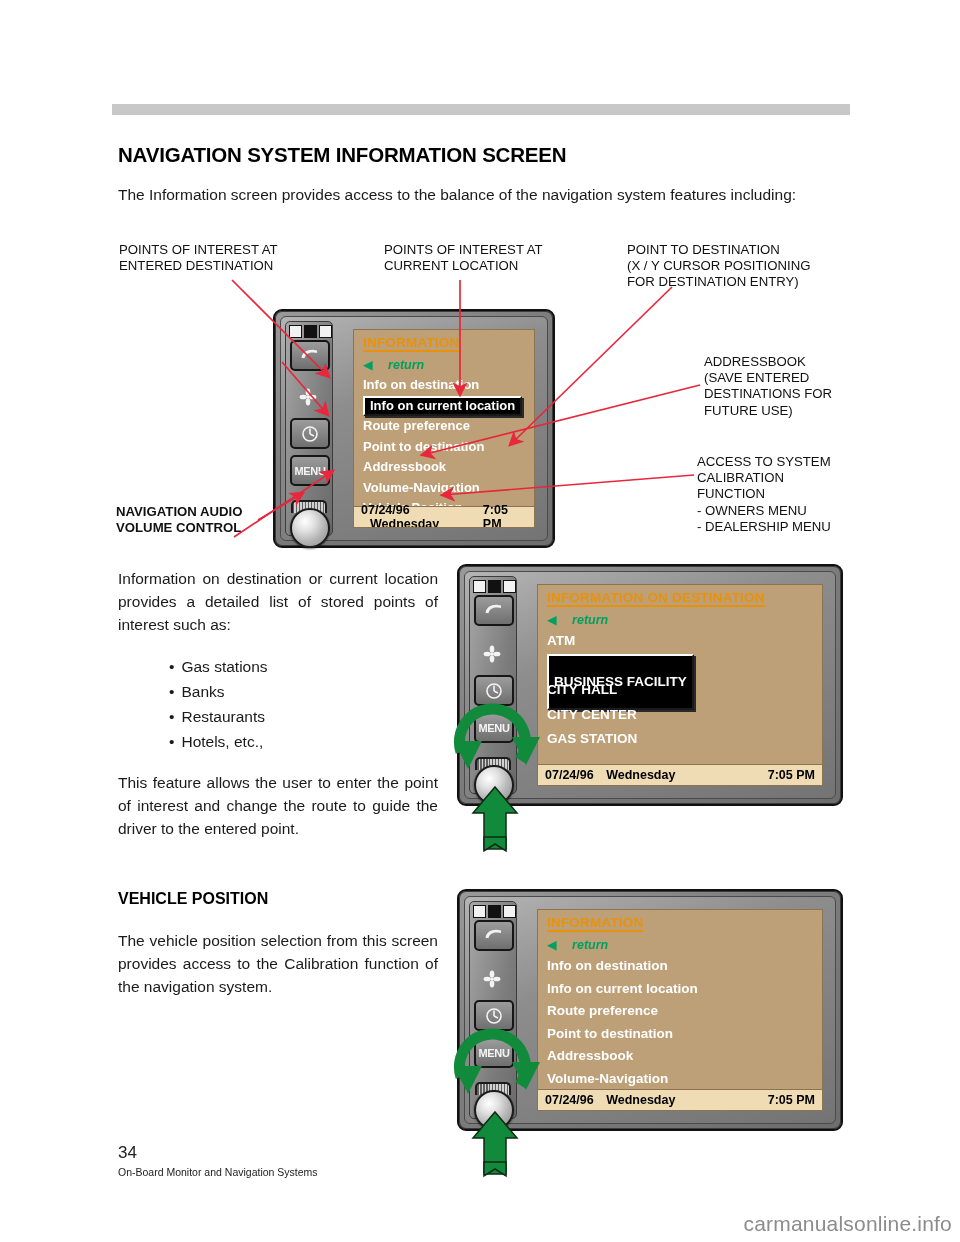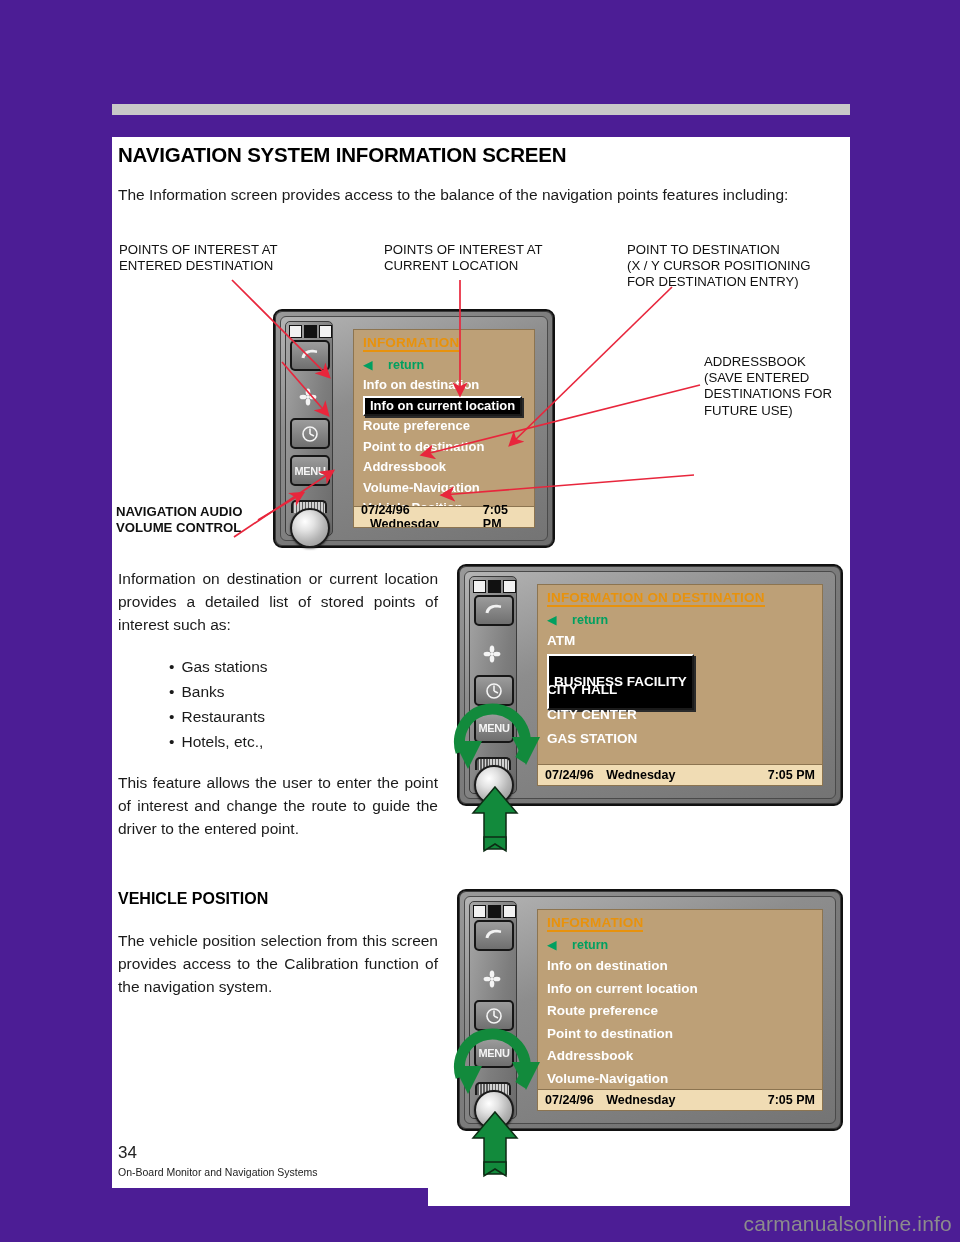--- a/index.html
+++ b/index.html
@@ -9,21 +9,21 @@
   }
   body {
     width: 960px;
     height: 1242px;
     position: relative;
     overflow: hidden;
     font-family: "Liberation Sans", sans-serif;
   }
 
   
-  #page-root { position:absolute; inset:0; background:#4c1d95; }
+  #page-root { position:absolute; inset:0; background:#ffffff; }
 
   .top-gray-bar {
     position:absolute; left:112px; top:104px; width:738px; height:11px;
     background:#c8c8c8;
   }
 
   .sheet {
     position:absolute; left:112px; top:137px; width:738px; height:1051px;
     background:#ffffff;
   }
@@ -133,21 +133,21 @@
     border:1px solid #8c7450;
     overflow:hidden;
   }
   .screen-title {
     color:#e8920c; font-weight:bold; letter-spacing:0.2px;
     border-bottom:2px solid #e8920c;
     display:inline-block;
     text-align:right;
   }
   .screen-return {
-    color:#00a060; font-weight:bold;
+    color:#00a060; font-weight:bold;font-style:italic;
   }
   .screen-item {
     color:#ffffff; font-weight:bold;
     white-space:nowrap;
   }
   .screen-item.sel {
     background:#000000;
     color:#ffffff;
     display:inline-block;
     border-top:2px solid #ffffff;
@@ -171,37 +171,42 @@
 <body>
 
 <div id="page-root">
 
   <div class="top-gray-bar"></div>
 
   <div class="sheet">
 
     <div class="h1">NAVIGATION SYSTEM INFORMATION SCREEN</div>
 
-    <div class="body-para" style="left:6px; top:46px; width:726px;">The Information screen provides access to the balance of the navigation points features including:</div>
+    <div class="body-para" style="left:6px; top:46px; width:726px;">The Information screen provides access to the balance of the navigation system features including:</div>
 
     <div class="callout" style="left:7px; top:105px; width:250px;">POINTS OF INTEREST AT
 ENTERED DESTINATION</div>
     <div class="callout" style="left:272px; top:105px; width:250px;">POINTS OF INTEREST AT
 CURRENT LOCATION</div>
     <div class="callout" style="left:515px; top:105px; width:230px;">POINT TO DESTINATION
 (X / Y CURSOR POSITIONING
 FOR DESTINATION ENTRY)</div>
 
     <div class="callout" style="left:4px; top:367px; width:170px;font-weight:bold;">NAVIGATION AUDIO
 VOLUME CONTROL</div>
 
     <div class="callout" style="left:592px; top:217px; width:160px;">ADDRESSBOOK
 (SAVE ENTERED
 DESTINATIONS FOR
 FUTURE USE)</div>
+    <div class="callout" style="left:585px; top:317px; width:165px;">ACCESS TO SYSTEM
+CALIBRATION
+FUNCTION
+- OWNERS MENU
+- DEALERSHIP MENU</div>
 
     <div class="monitor" style="left:161px; top:172px; width:278px; height:235px;">
       <div class="monitor-inner">
 
         <div class="ctrl-col">
           <div class="led-row">
             <span class="led white"></span>
             <span class="led black"></span>
             <span class="led white"></span>
           </div>

